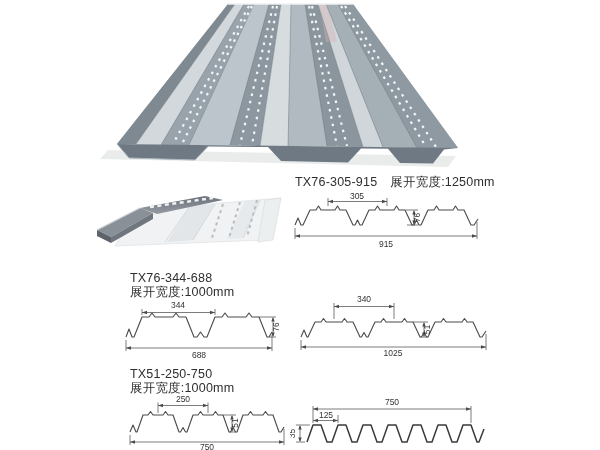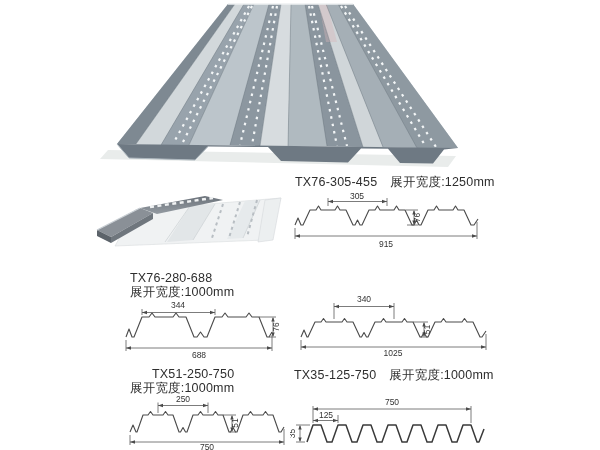--- a/index.html
+++ b/index.html
@@ -109,39 +109,39 @@
       <polygon points="2,40 45,18 58,23 16,47" fill="#8a9097"></polygon>
       <polygon points="16,47 58,23 58,29 16,53" fill="#6f767d"></polygon>
       <polygon points="2,40 16,47 16,53 2,46" fill="#5c636a"></polygon>
       <line x1="2" y1="40" x2="45" y2="18" stroke="#c9cfd4" stroke-width="1.4"></line>
     </g>
 
     <polygon points="170,10 186,8 178,50 163,52" fill="#eceff0" stroke="#d5d9db" stroke-width=".6"></polygon>
   </svg>
 
   <div class="abs title" style="left:295px;top:175px;">
-    <span>TX76-305-455</span><span class="gap"></span><span>展开宽度:1250mm</span>
+    <span>TX76-305-915</span><span class="gap"></span><span>展开宽度:1250mm</span>
   </div>
   <svg class="abs" style="left:288px;top:192px;" width="195" height="62" viewBox="0 0 195 62">
     <path class="profile" d="M7,33 l3,-7 l3,7 h2 l7,-15 h6 l2.5,-4 l2.5,4 h14 l2.5,-4 l2.5,4 h6 l7,15
          h2 l2.5,-5 l2.5,5 h2 l7,-15 h6 l2.5,-4 l2.5,4 h14 l2.5,-4 l2.5,4 h6 l7,15
          h2 l2.5,-5 l2.5,5 h2 l7,-15 h6 l2.5,-4 l2.5,4 h14 l2.5,-4 l2.5,4 h6 l7,15 h3 l4,-6"></path>
     <path class="dim" d="M40,6 V14 M99,6 V14 M40,9.5 H99
          M117.5,18 H130 M119,33 H130 M126,19 V32
          M7,36 V47 M189,30 V47 M7,44 H189"></path>
     <path class="arr" d="M40,9.5 l5,-1.8 v3.6 z M99,9.5 l-5,-1.8 v3.6 z
          M126,18 l-1.7,4.5 h3.4 z M126,33 l-1.7,-4.5 h3.4 z
          M7,44 l5,-1.8 v3.6 z M189,44 l-5,-1.8 v3.6 z"></path>
     <text class="dim-label" x="69" y="7" text-anchor="middle">305</text>
     <text class="dim-label" x="132" y="25.5" text-anchor="middle" transform="rotate(-90 132 25.5)">76</text>
     <text class="dim-label" x="98" y="55" text-anchor="middle">915</text>
   </svg>
 
   <div class="abs title" style="left:130px;top:271px;">
-    <div>TX76-280-688</div>
+    <div>TX76-344-688</div>
     <div>展开宽度:1000mm</div>
   </div>
   <svg class="abs" style="left:118px;top:300px;" width="166" height="62" viewBox="0 0 166 62">
     <path class="profile" d="M8,37 l3,-8 l3,8 h2 l8,-20 h7 l3,-4 l3,4 h18 l3,-4 l3,4 h7 l8,20
          h3 l3.5,-5 l3.5,5 h3 l8,-20 h7 l3,-4 l3,4 h18 l3,-4 l3,4 h7 l8,20 h2 l3,-5"></path>
     <path class="dim" d="M24,9 V15 M97,9 V15 M24,12.5 H97
          M141,17 H158 M151,37 H158 M155,18 V36
          M8,40 V51 M154,35 V51 M8,48 H154"></path>
     <path class="arr" d="M24,12.5 l5,-1.8 v3.6 z M97,12.5 l-5,-1.8 v3.6 z
          M155,17 l-1.7,4.5 h3.4 z M155,37 l-1.7,-4.5 h3.4 z
@@ -159,42 +159,39 @@
          M117,28 H132 M124.5,43 H132 M128,29 V42
          M5,46 V56 M190,40 V56 M5,53 H190"></path>
     <path class="arr" d="M38,12.5 l5,-1.8 v3.6 z M98,12.5 l-5,-1.8 v3.6 z
          M128,28 l-1.7,4.5 h3.4 z M128,43 l-1.7,-4.5 h3.4 z
          M5,53 l5,-1.8 v3.6 z M190,53 l-5,-1.8 v3.6 z"></path>
     <text class="dim-label" x="68" y="8" text-anchor="middle">340</text>
     <text class="dim-label" x="134" y="35.5" text-anchor="middle" transform="rotate(-90 134 35.5)">51</text>
     <text class="dim-label" x="97" y="62" text-anchor="middle">1025</text>
   </svg>
 
-  <div class="abs title" style="left:130px;top:367px;text-align:right;">
+  <div class="abs title" style="left:130px;top:367px;">
     <div>TX51-250-750</div>
     <div>展开宽度:1000mm</div>
   </div>
   <svg class="abs" style="left:118px;top:396px;" width="172" height="56" viewBox="0 0 172 56">
     <path class="profile" d="M12,36 l3,-7 l3,7 h1 l6,-17 h5 l2.5,-3.5 l2.5,3.5 h10 l2.5,-3.5 l2.5,3.5 h5 l6,17
          h1.5 l2.5,-4.5 l2.5,4.5 h1.5 l6,-17 h5 l2.5,-3.5 l2.5,3.5 h10 l2.5,-3.5 l2.5,3.5 h5 l6,17
          h1.5 l2.5,-4.5 l2.5,4.5 h1.5 l6,-17 h5 l2.5,-3.5 l2.5,3.5 h10 l2.5,-3.5 l2.5,3.5 h5 l6,17 h2 l3,-5"></path>
     <path class="dim" d="M40,6.5 V17 M90,6.5 V17 M40,9.5 H90
          M105,19 H118 M111.5,36 H118 M114,20 V35
          M12,39 V49 M166,33 V49 M12,46 H166"></path>
     <path class="arr" d="M40,9.5 l5,-1.8 v3.6 z M90,9.5 l-5,-1.8 v3.6 z
          M114,19 l-1.7,4.5 h3.4 z M114,36 l-1.7,-4.5 h3.4 z
          M12,46 l5,-1.8 v3.6 z M166,46 l-5,-1.8 v3.6 z"></path>
     <text class="dim-label" x="65" y="5.5" text-anchor="middle">250</text>
     <text class="dim-label" x="120" y="27" text-anchor="middle" transform="rotate(-90 120 27)">51</text>
     <text class="dim-label" x="89" y="54" text-anchor="middle">750</text>
   </svg>
 
-  <div class="abs title" style="left:294px;top:368px;">
-    <span>TX35-125-750</span><span class="gap"></span><span>展开宽度:1000mm</span>
-  </div>
   <svg class="abs" style="left:290px;top:392px;" width="200" height="56" viewBox="0 0 200 56">
     <path class="profile-bold" d="M17,50 l6,-17 h8 l6,17 h5 l6,-17 h8 l6,17 h5 l6,-17 h8 l6,17 h5 l6,-17 h8 l6,17
          h5 l6,-17 h8 l6,17 h5 l6,-17 h8 l6,17 h5 l6,-17 h8 l6,17 h2 l5,-13"></path>
     <path class="dim" d="M23,14 V31 M181,14 V31 M23,17 H181
          M48,23 V31 M23,28.5 H48
          M6,33 H20 M6,50 H15 M10,34 V49"></path>
     <path class="arr" d="M23,17 l5,-1.8 v3.6 z M181,17 l-5,-1.8 v3.6 z
          M23,28.5 l5,-1.8 v3.6 z M48,28.5 l-5,-1.8 v3.6 z
          M10,33 l-1.7,4.5 h3.4 z M10,50 l-1.7,-4.5 h3.4 z"></path>
     <text class="dim-label" x="102" y="13" text-anchor="middle">750</text>

